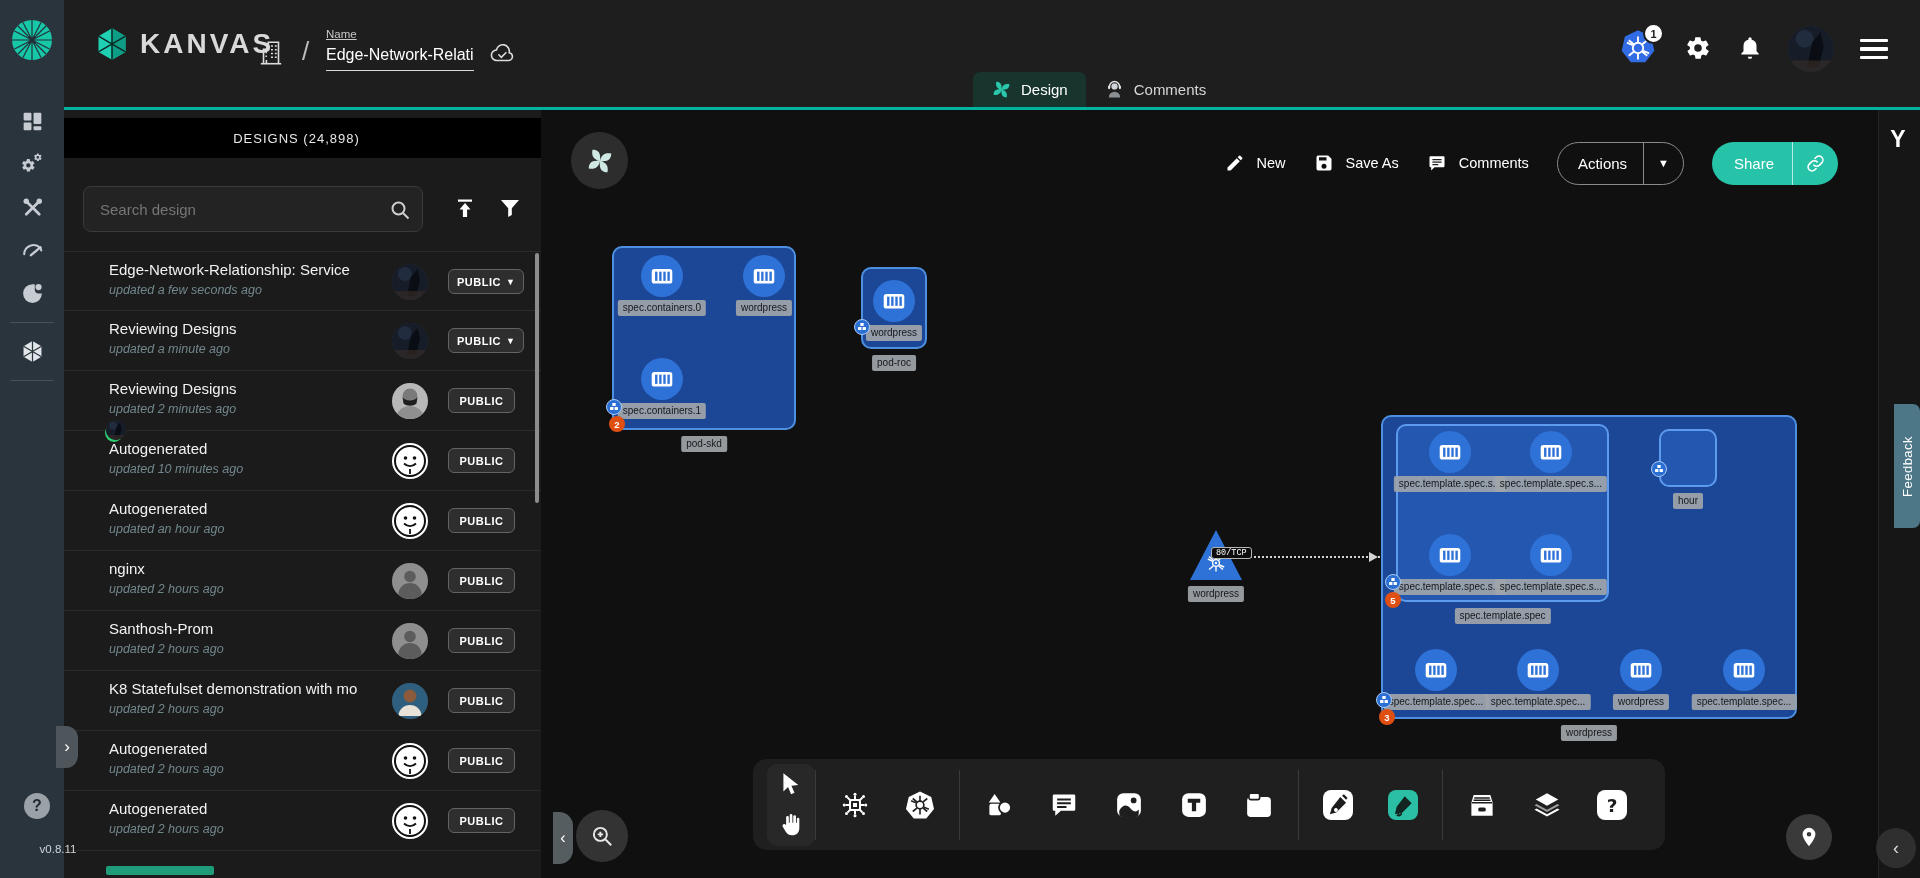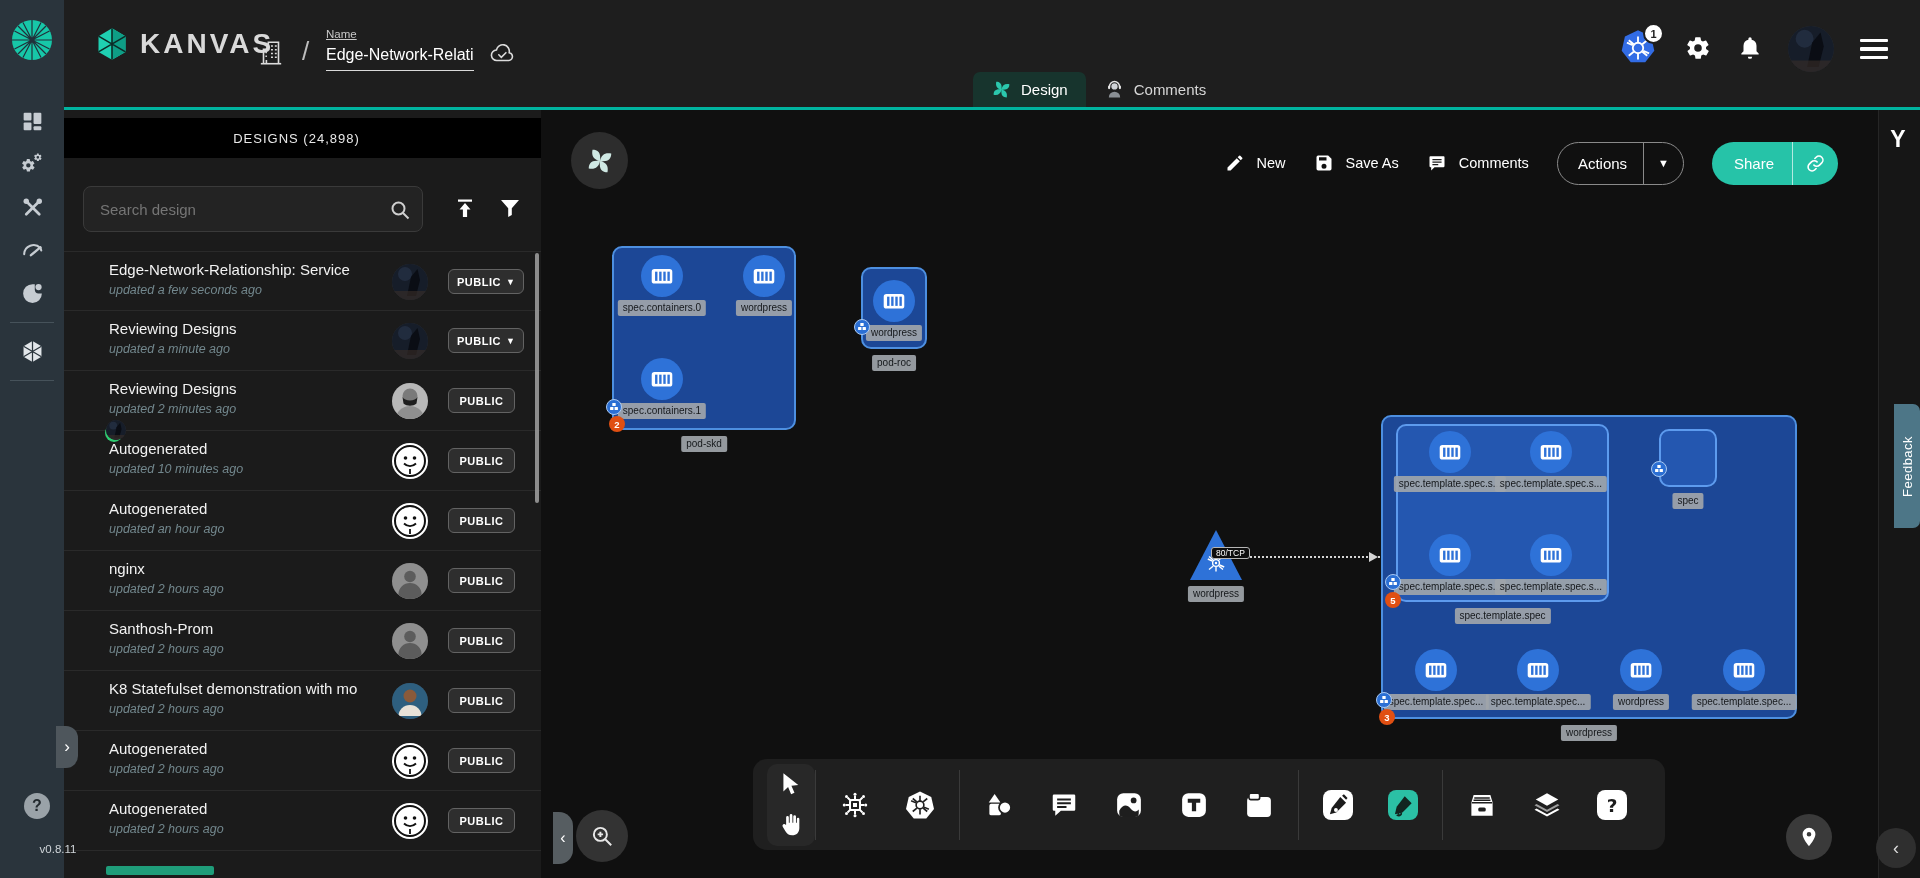--- a/index.html
+++ b/index.html
@@ -90,21 +90,21 @@
   .cnode svg { width:26px; height:26px; }
   .chip { position:absolute; transform:translateX(-50%); background:rgba(160,165,170,.92); color:#15181b; font-size:10px; line-height:1.35; padding:1px 5px; border-radius:2px; white-space:nowrap; z-index:6; max-width:118px; overflow:hidden; text-overflow:ellipsis; }
   .nbadge { position:absolute; width:16px; height:16px; border-radius:50%; z-index:7; display:flex; align-items:center; justify-content:center; }
   .nbadge.k8s { background:#2b6fd4; border:1px solid #a9c9f2; }
   .nbadge.k8s svg { width:10px; height:10px; }
   .nbadge.cnt { background:#e04f12; color:#fff; font-size:9.5px; font-weight:bold; }
   .tri { position:absolute; width:52px; height:50px; clip-path:polygon(50% 0,100% 100%,0 100%); background:#2e72d8; display:flex; align-items:flex-end; justify-content:center; z-index:5; }
   .tri svg { width:24px; height:24px; margin-bottom:5px; }
   .edge { position:absolute; border-top:2px dotted #d4d4d4; z-index:3; }
   .edge:after { content:''; position:absolute; right:-3px; top:-6px; border:5px solid transparent; border-left:9px solid #d4d4d4; }
-  .portchip { position:absolute; background:#0d0d0d; border:1px solid #b5b5b5; color:#fff; font-size:8.5px; padding:0 4px; border-radius:3px; z-index:8; }
+  .portchip { position:absolute; background:#0d0d0d; border:1px solid #b5b5b5; color:#fff; font-size:8.5px; padding:0 4px; border-radius:3px; z-index:8;font-family:Liberation Mono, monospace; }
 
   .dock { position:absolute; left:200px; top:649px; width:912px; height:91px; background:#1f1f1f; border-radius:14px; display:flex; align-items:center; padding:0 14px; z-index:9; }
   .dock-col { display:flex; flex-direction:column; align-items:center; justify-content:center; gap:9px; width:52px; height:82px; background:#282828; border-radius:10px; }
   .dock-grp { display:flex; align-items:center; gap:33px; padding:0 23px; }
   .dock-sep { width:1px; height:70px; background:#3a3a3a; }
   .dock-btn { background:none; border:none; cursor:pointer; width:32px; height:32px; padding:0; display:flex; align-items:center; justify-content:center; }
   .dock-btn svg { width:30px; height:30px; }
   .dock-col .dock-btn svg { width:26px; height:26px; }
 
   .zoom-fab { position:absolute; left:23px; top:700px; width:52px; height:52px; border-radius:50%; background:#333; border:none; cursor:pointer; display:flex; align-items:center; justify-content:center; z-index:9; }
@@ -545,21 +545,21 @@
         <div class="chip" style="left: 949.5px; top: 498px;">spec.template.spec</div>
         <div class="nbadge k8s" style="left: 832px; top: 464px;">
           <svg viewBox="0 0 12 12" fill="#fff">
             <rect x="4" y="1.2" width="4" height="3.6" rx=".6"></rect>
             <rect x="1.3" y="6" width="4" height="3.6" rx=".6"></rect>
             <rect x="6.7" y="6" width="4" height="3.6" rx=".6"></rect>
           </svg>
         </div>
         <div class="nbadge cnt" style="left: 832px; top: 482px;">5</div>
         <div class="grp inner" style="left: 1106px; top: 319px; width: 58px; height: 58px;"></div>
-        <div class="chip" style="left: 1135px; top: 383px;">spec</div>
+        <div class="chip" style="left: 1135px; top: 383px;">hour</div>
         <div class="nbadge k8s" style="left: 1098px; top: 351px;">
           <svg viewBox="0 0 12 12" fill="#fff">
             <rect x="4" y="1.2" width="4" height="3.6" rx=".6"></rect>
             <rect x="1.3" y="6" width="4" height="3.6" rx=".6"></rect>
             <rect x="6.7" y="6" width="4" height="3.6" rx=".6"></rect>
           </svg>
         </div>
         <div class="cnode" style="left: 88px; top: 145px;">
           <svg viewBox="0 0 24 24">
             <rect x="2.5" y="5.5" width="19" height="13.5" rx="2.5" fill="#fff"></rect>

